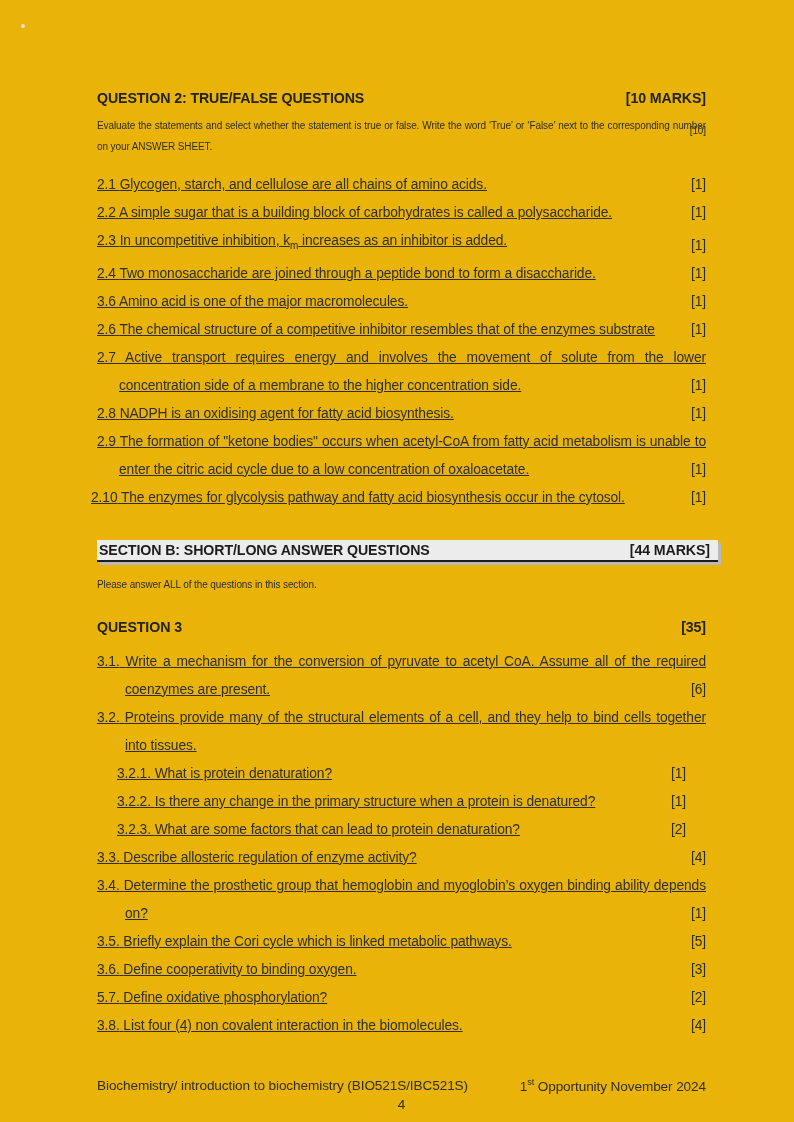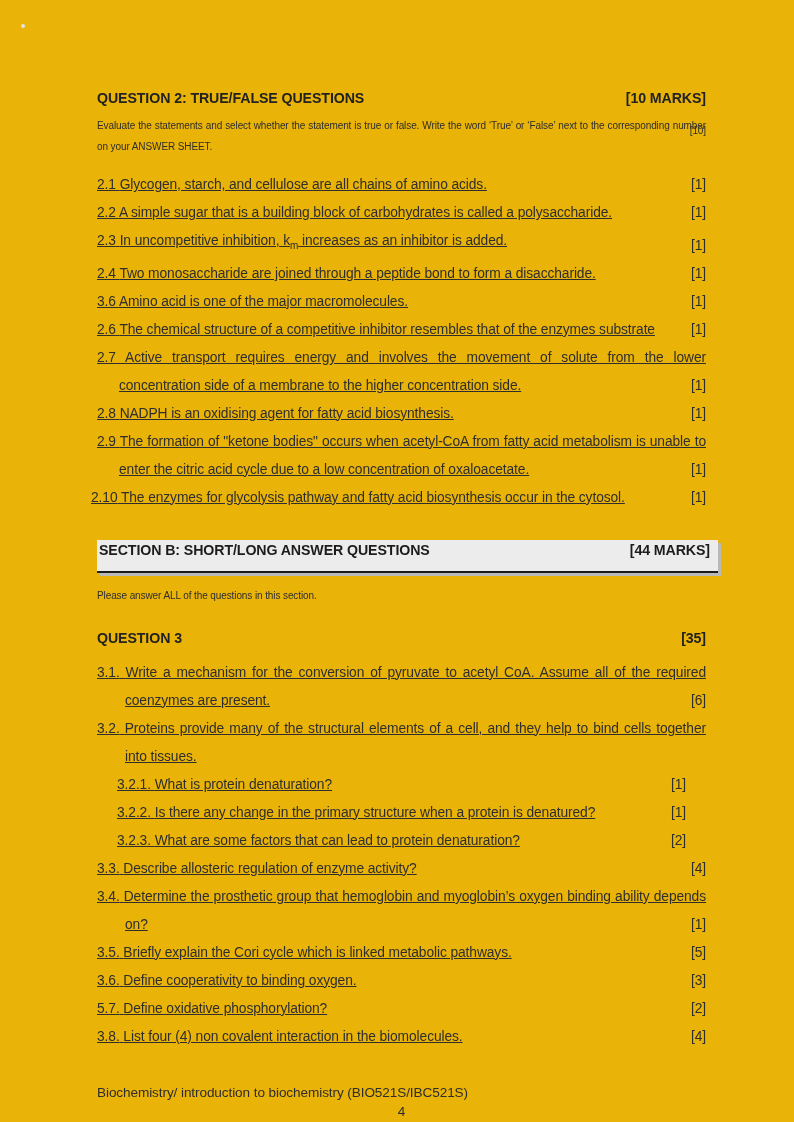--- a/index.html
+++ b/index.html
@@ -87,21 +87,21 @@
     background: #ececec;
     border-bottom: 2px solid #1c1c1c;
     box-shadow: 3px 3px 0 #b9b9b9;
     display: flex;
     justify-content: space-between;
     align-items: baseline;
     font-weight: bold;
     font-size: 14.2px;
     color: #1c1c1c;
     line-height: 19px;
-    padding: 1px 8px 11px 2px;
+    padding: 1px 8px 0 2px;
   }
   .instruction {
     margin-top: 12px;
     font-size: 10px;
     line-height: 21px;
   }
   .q3-hdr {
     margin-top: 24px;
   }
   .q3-list { margin-top: 12px; }
@@ -225,15 +225,16 @@
     <div class="q-item lvl1">
       <span class="txt"><span>5.7.</span> <span>Define oxidative phosphorylation?</span><span class="marks">[2]</span></span>
     </div>
     <div class="q-item lvl1">
       <span class="txt"><span>3.8.</span> <span>List four (4) non covalent interaction in the biomolecules.</span><span class="marks">[4]</span></span>
     </div>
   </div>
 
   <div class="footer">
     <span>Biochemistry/ introduction to biochemistry (BIO521S/IBC521S)</span>
+    <span><span>1</span><sup>st</sup><span> Opportunity November 2024</span></span>
   </div>
   <div class="page-num">4</div>
 </div>
 
 </body></html>

